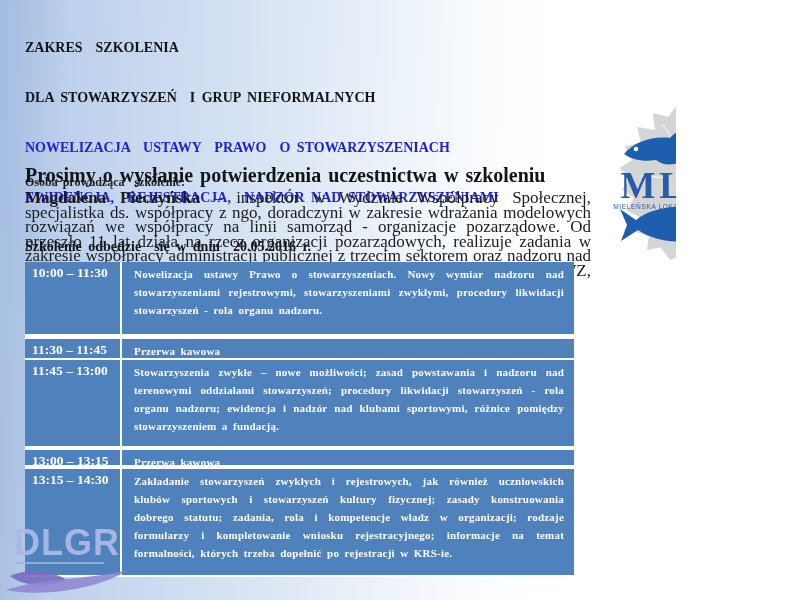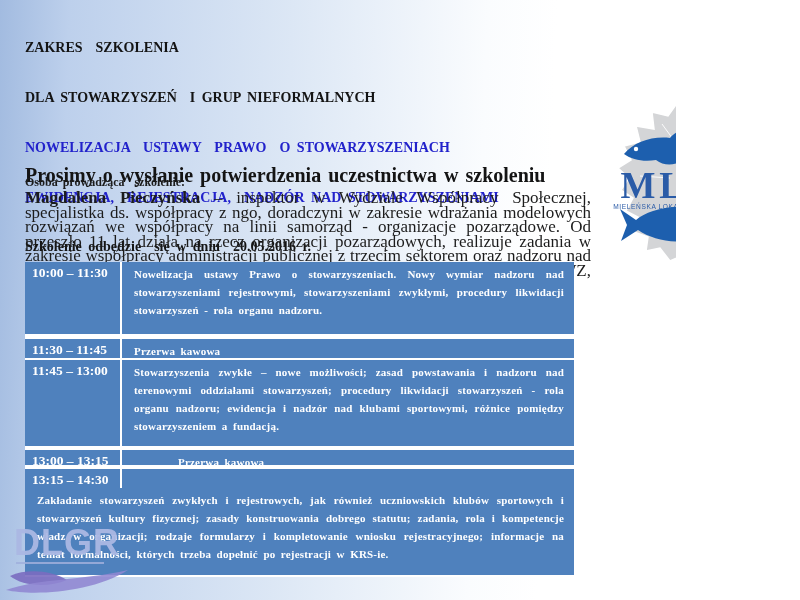--- a/index.html
+++ b/index.html
@@ -28,21 +28,21 @@
               background:#4f81bd; border-bottom:2px solid #fff; z-index:1; }
   .trow { display:flex; }
   .sep-thick { border-bottom:5px solid #fff; }
   .sep-thin  { border-bottom:2px solid #fff; }
   .sep-mid   { border-bottom:4px solid #fff; }
   .tcell-time { width:97px; min-width:97px; border-right:2px solid #fff;
                 padding:3px 2px 0 7px; color:#fff; font-weight:bold; font-size:13.5px; white-space:pre; }
   .tcell-desc { flex:1; padding:3px 10px 0 12px; color:#fff; font-weight:bold;
                 font-size:11px; line-height:18px; text-align:justify; word-spacing:2.5px; letter-spacing:0.2px; }
   .h-r1 { height:77px; } .h-r2 { height:21px; } .h-r3 { height:90px; }
-  .h-r4 { height:19px;gap:44px; } .h-r5 { height:106px;flex-direction:column; }
+  .h-r4 { height:19px; } .h-r5 { height:106px; }
 
   
   .mlgr { position:absolute; left:600px; top:98px; width:172px; height:172px;text-align:right; }
 
   
   .pz { position:absolute; left:596px; top:352px; width:200px; height:130px;
         font-family:"Liberation Sans", sans-serif;text-align:right; }
   .pz-text { position:absolute; left:94px; top:66px; line-height:27px; }
   .pz-line1 { font-size:24px; color:#8a8d90; margin-left:9px; letter-spacing:0.5px; }
   .pz-line2 { font-size:25px; color:#56585b; font-weight:bold; letter-spacing:0.3px; }

